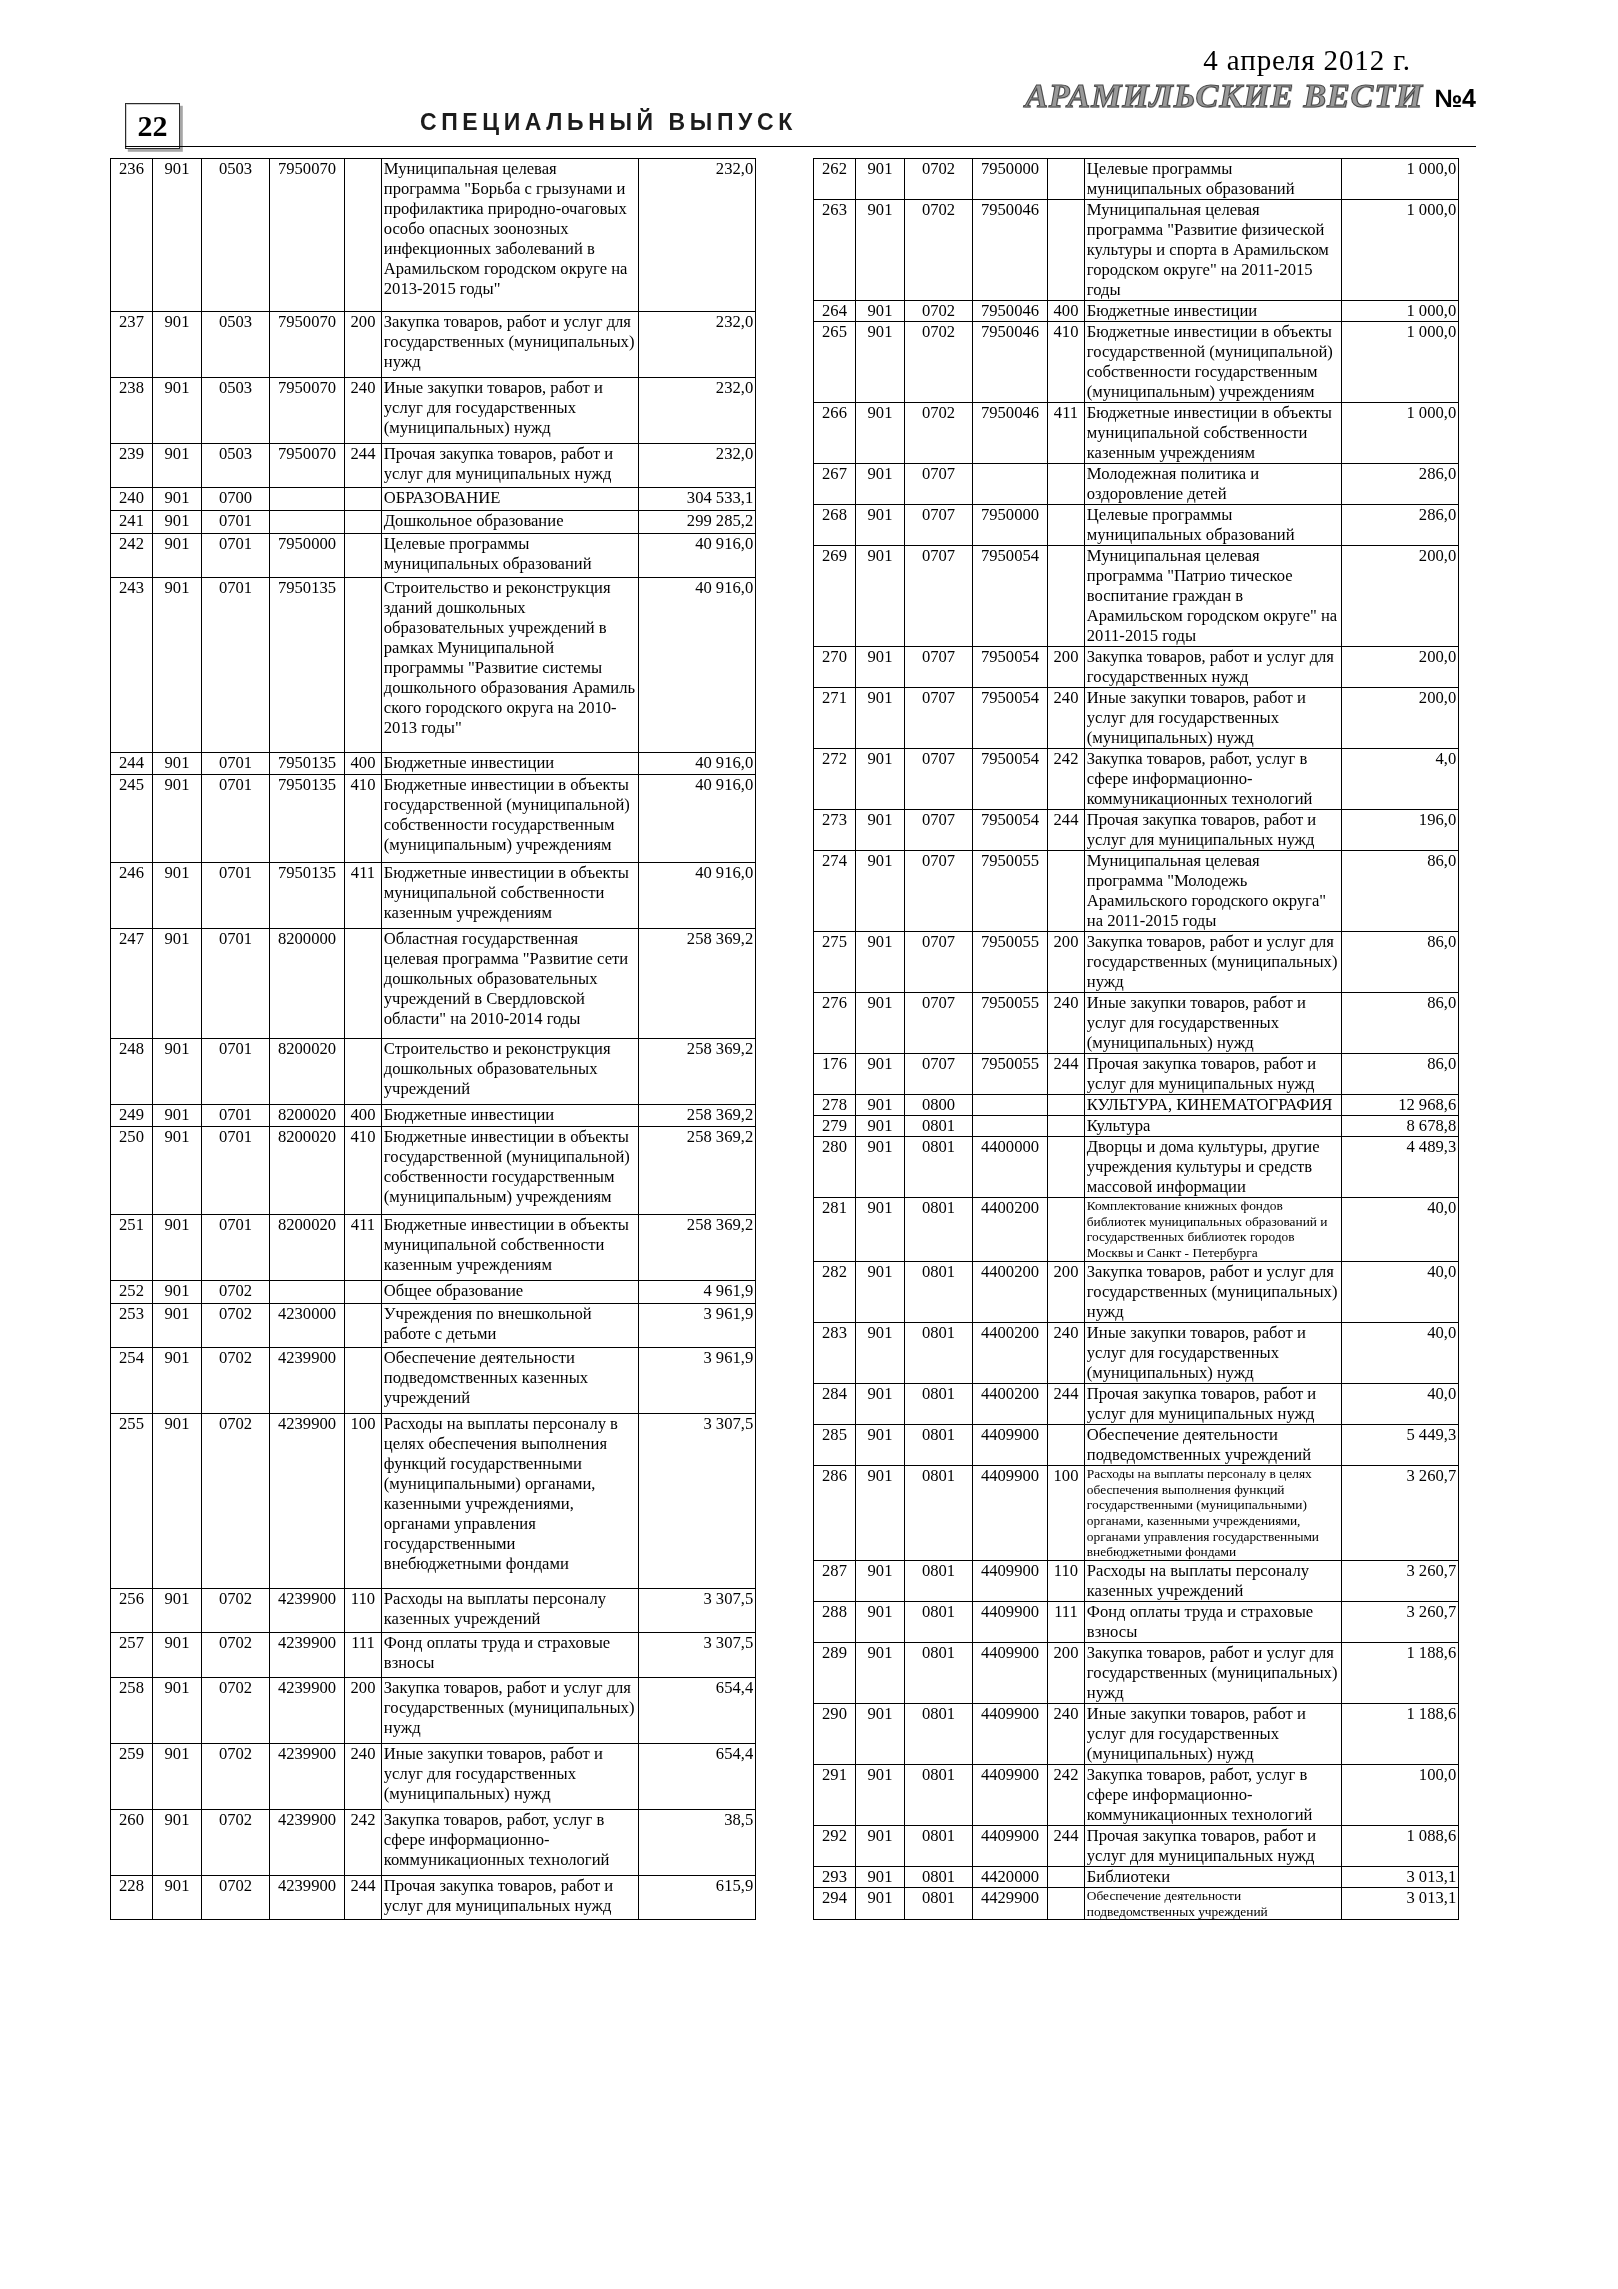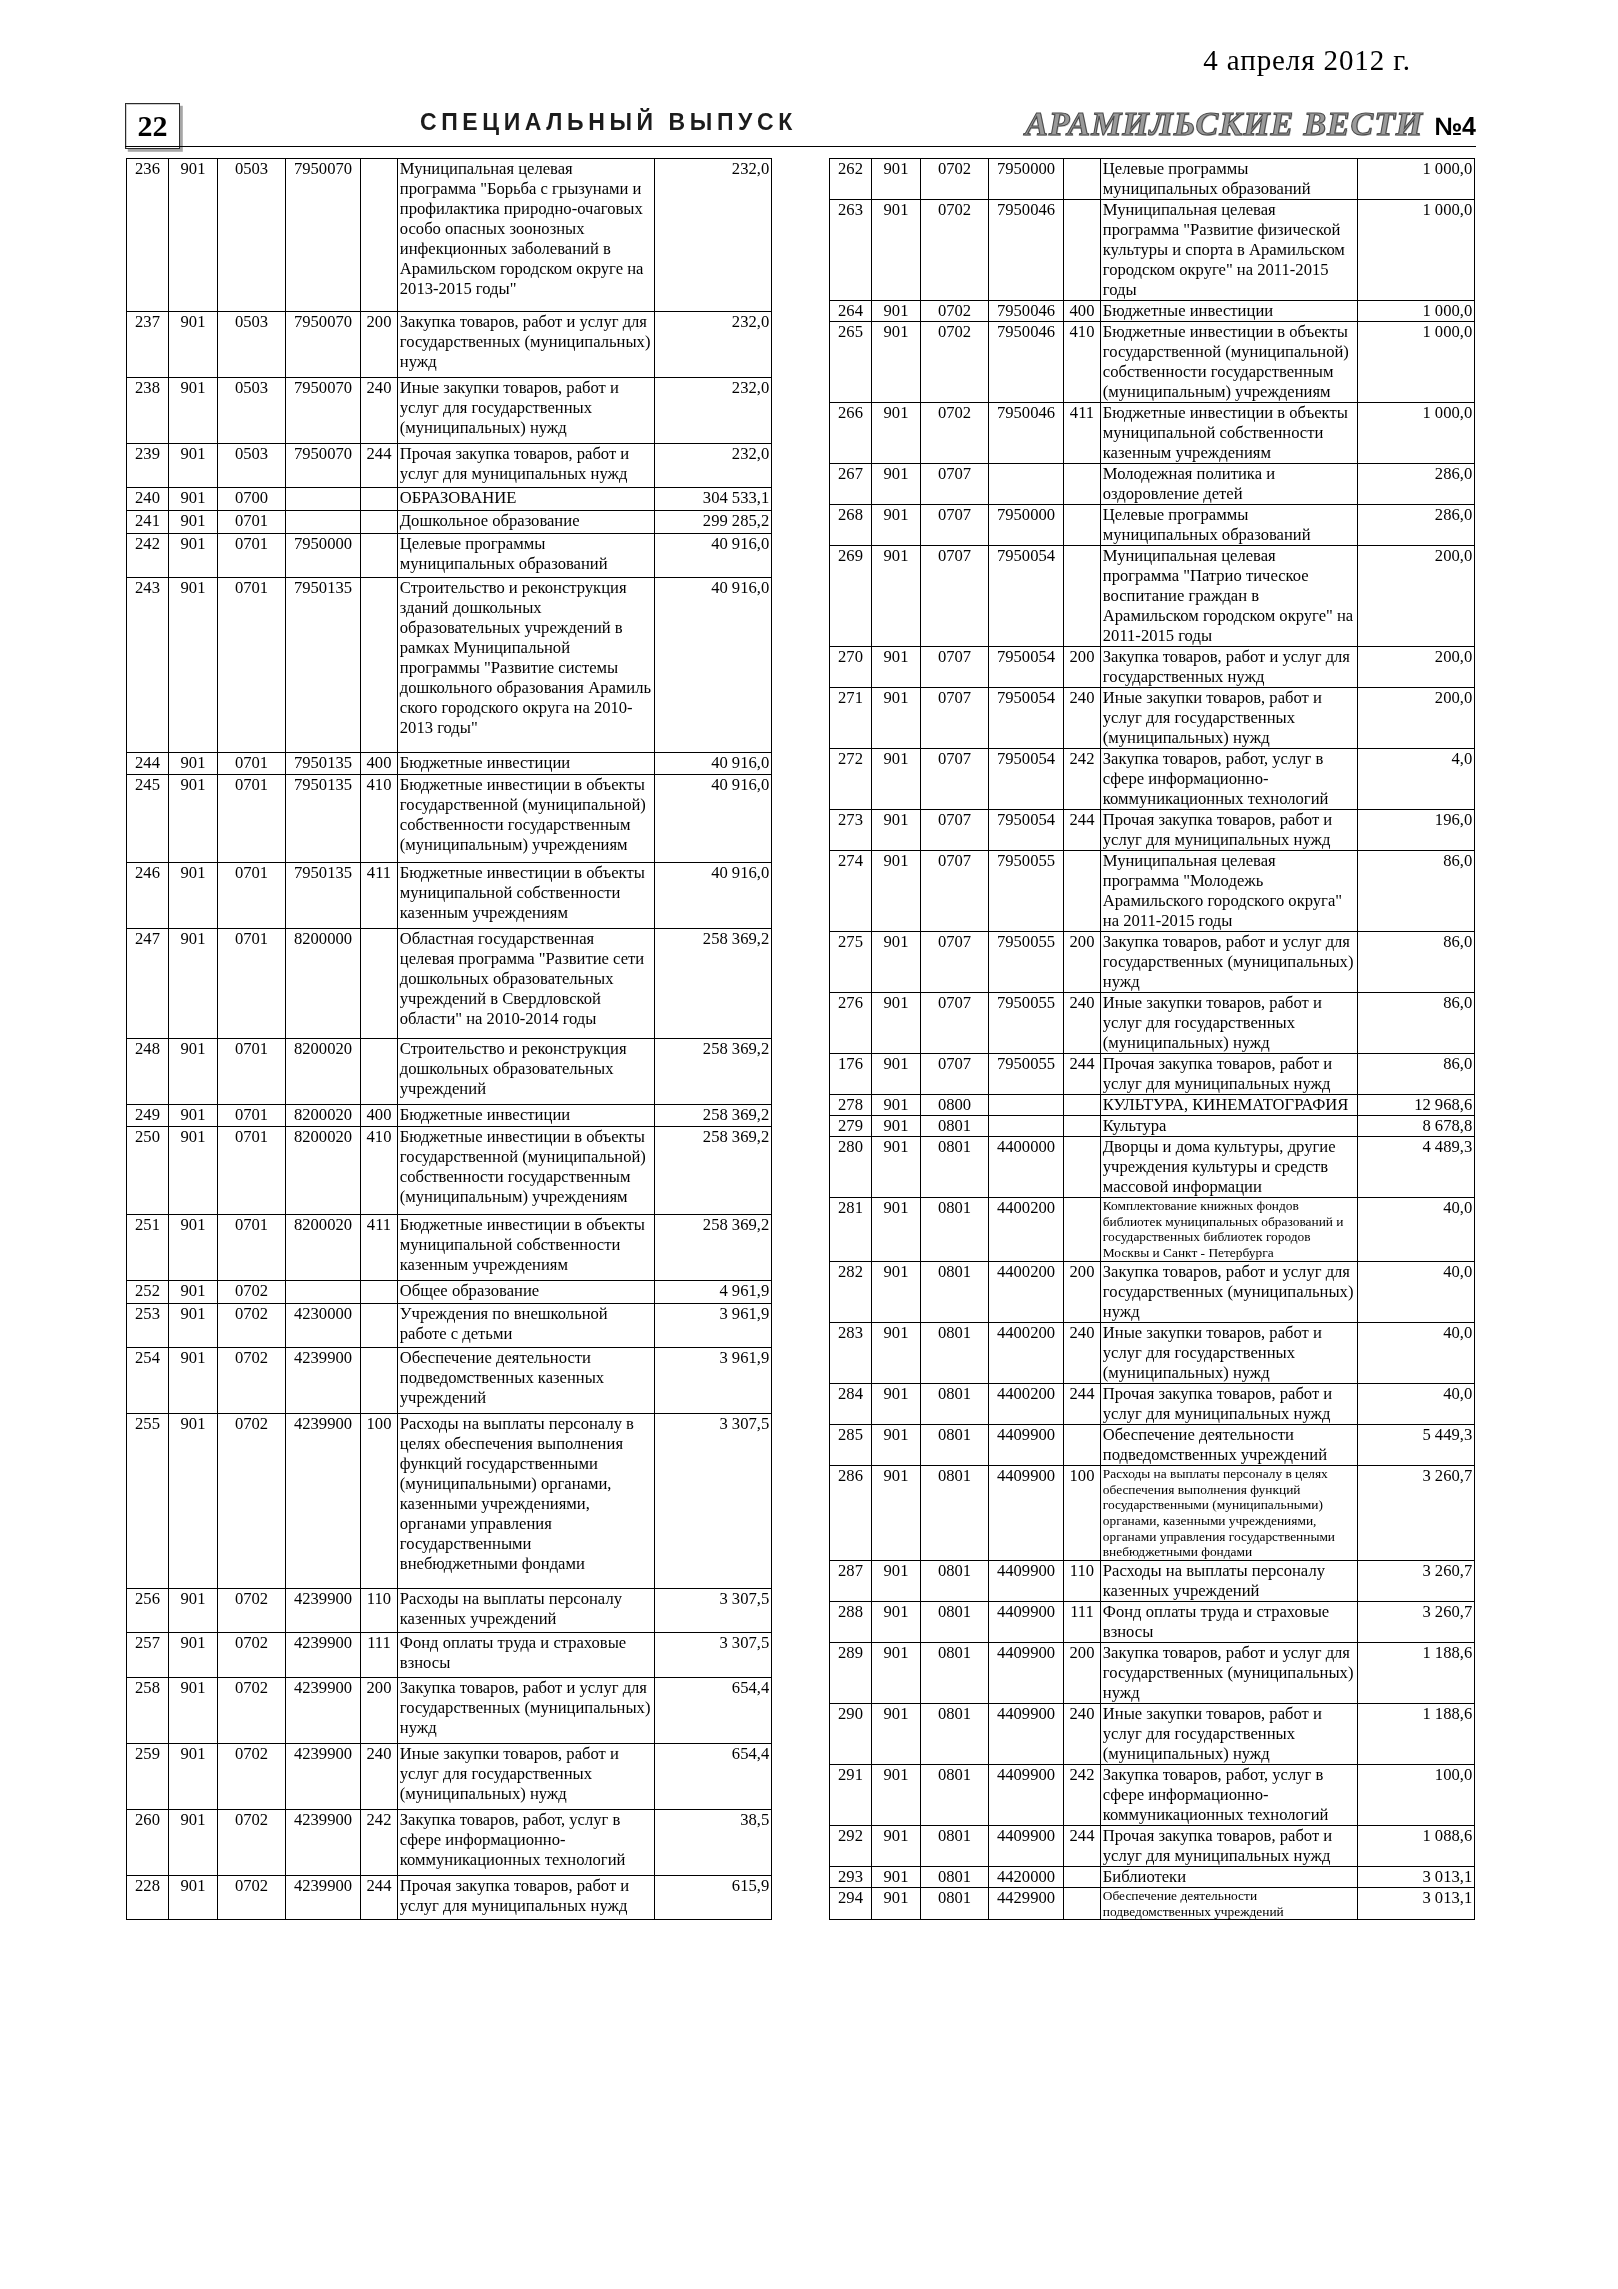--- a/index.html
+++ b/index.html
@@ -22,26 +22,25 @@
     font-family:Liberation Sans, sans-serif; font-weight:bold;
     font-size:23px; letter-spacing:4.6px; color:#1c1c1c; white-space:nowrap;
   }
   .masthead { position:absolute; right:143px; top:44px; text-align:right; }
   .date { font-size:29px; padding-right:65px; letter-spacing:0.9px; }
   .logo-line { margin-top:0px; display:flex; align-items:baseline; gap:11px; justify-content:flex-end; }
   .logo {
     font-style:italic; font-weight:bold; font-size:34px; letter-spacing:0.9px;
     color:#9a9a9a; -webkit-text-stroke:1.1px #4a4a4a; text-shadow:0.9px 0.9px 0 #cfcfcf;
     font-family:"Liberation Serif", serif;
-    margin-top:28px;
   }
   .issue-no { font-size:25px; font-weight:bold; font-family:"Liberation Sans", sans-serif; }
   .rule { position:absolute; left:125px; right:143px; top:146px; border-top:1.8px solid #000; }
   
-  .tables { position:absolute; top:158px; left:126px; display:flex; gap:57px; }
+  .tables { position:absolute; top:158px; left:110px; display:flex; gap:57px; }
   table.budget {
     border-collapse:collapse; width:646px; table-layout:fixed;
     font-size:16.6px; line-height:20px;
   }
   table.budget td {
     border:0.9px solid #000; vertical-align:top; padding:0 1.8px;
     overflow:hidden; word-wrap:break-word;
   }
   .c-num, .c-grbs, .c-sec, .c-tgt, .c-typ { text-align:center; padding:0 0.9px; }
   .c-name { text-align:left; }

